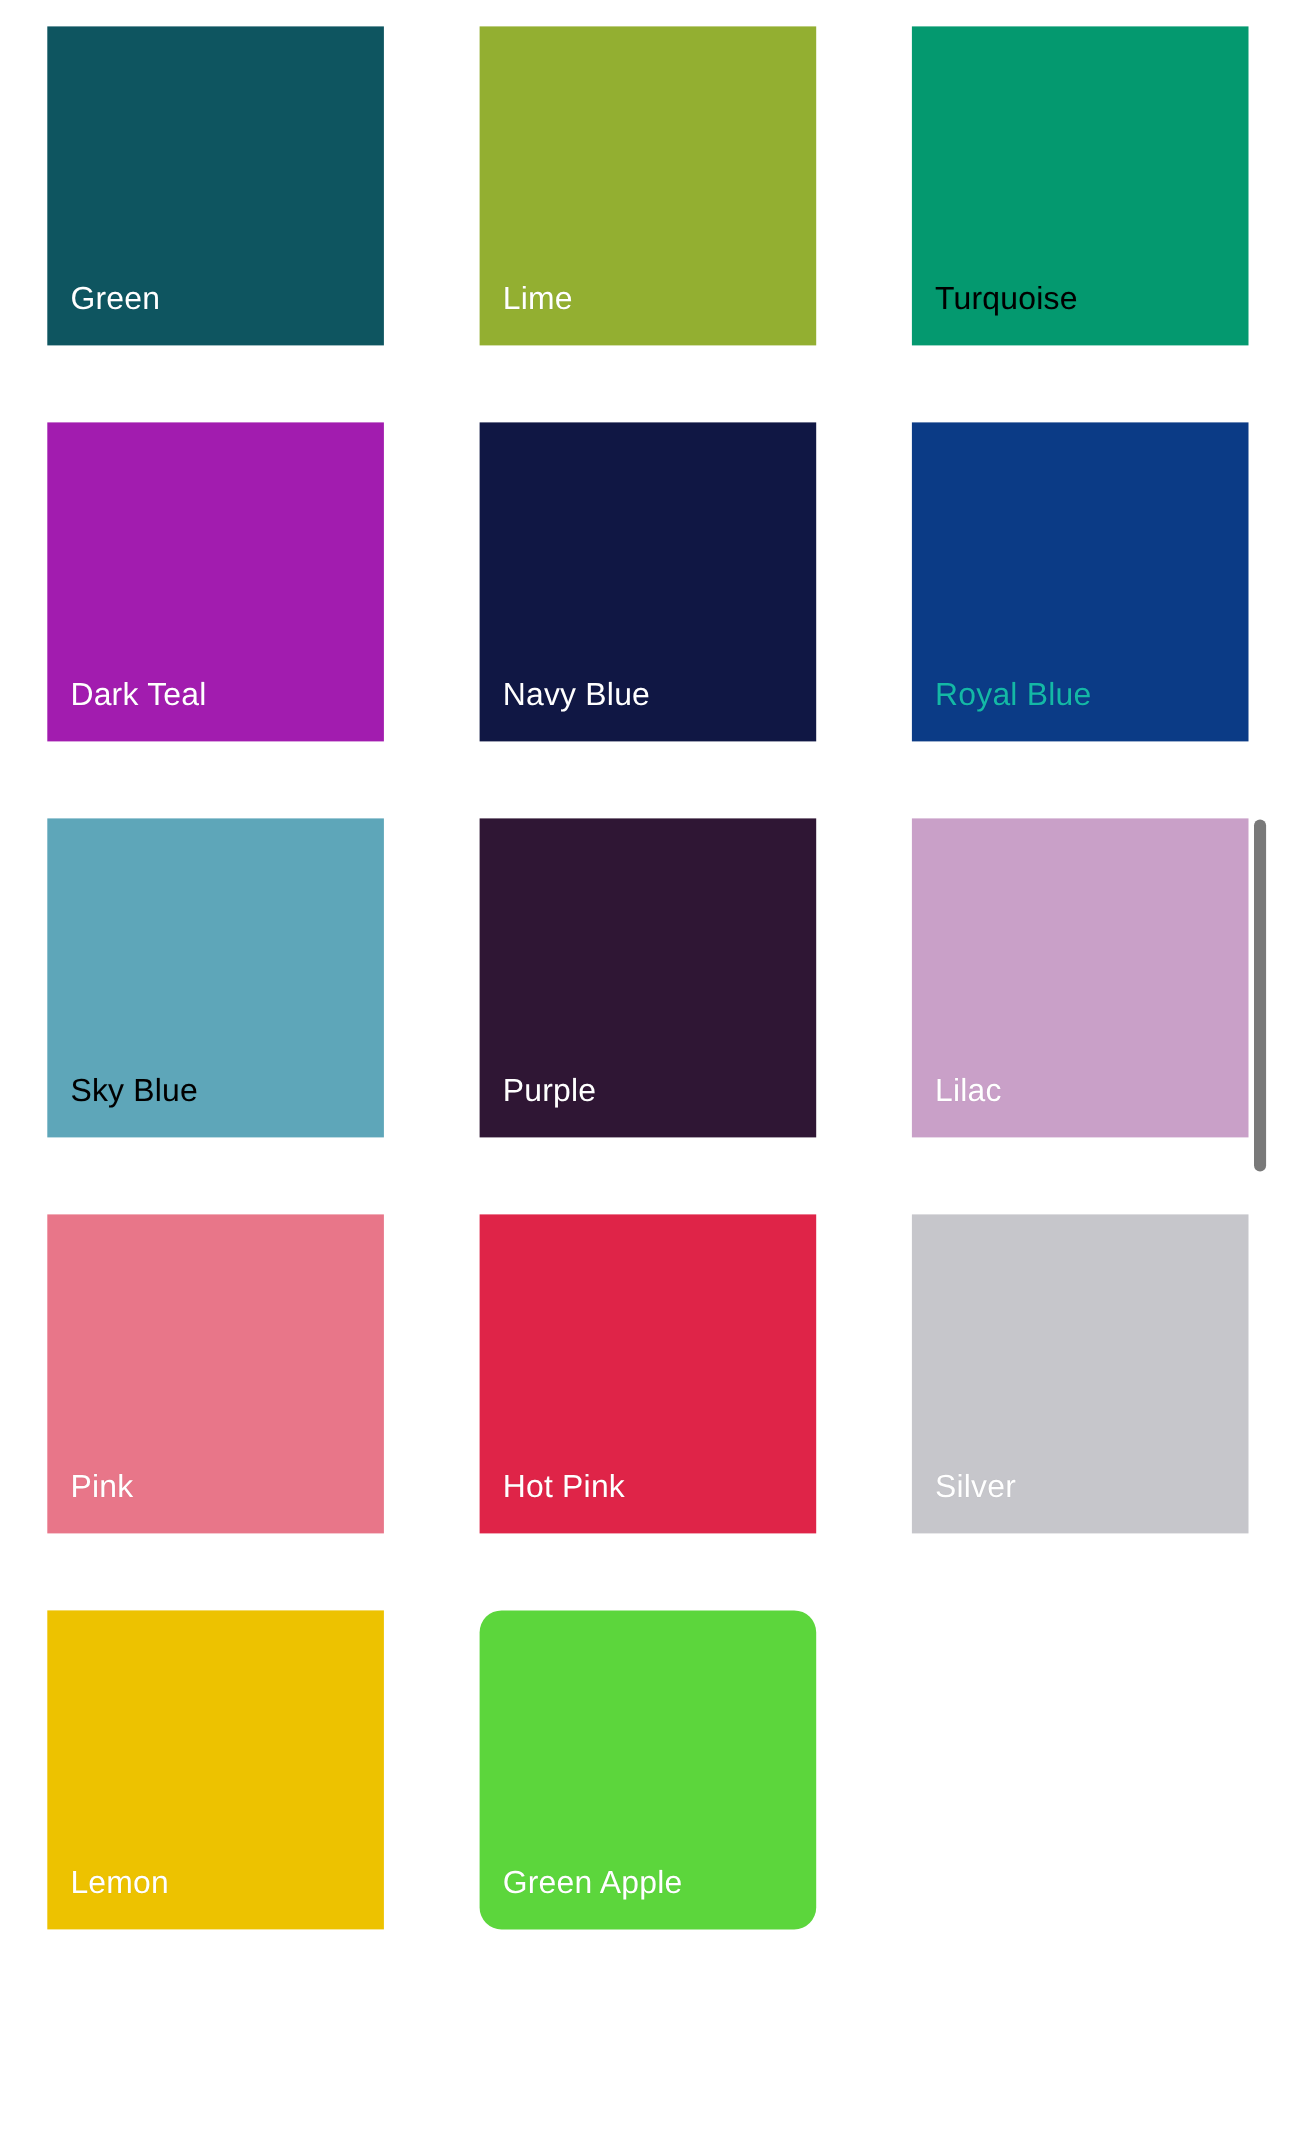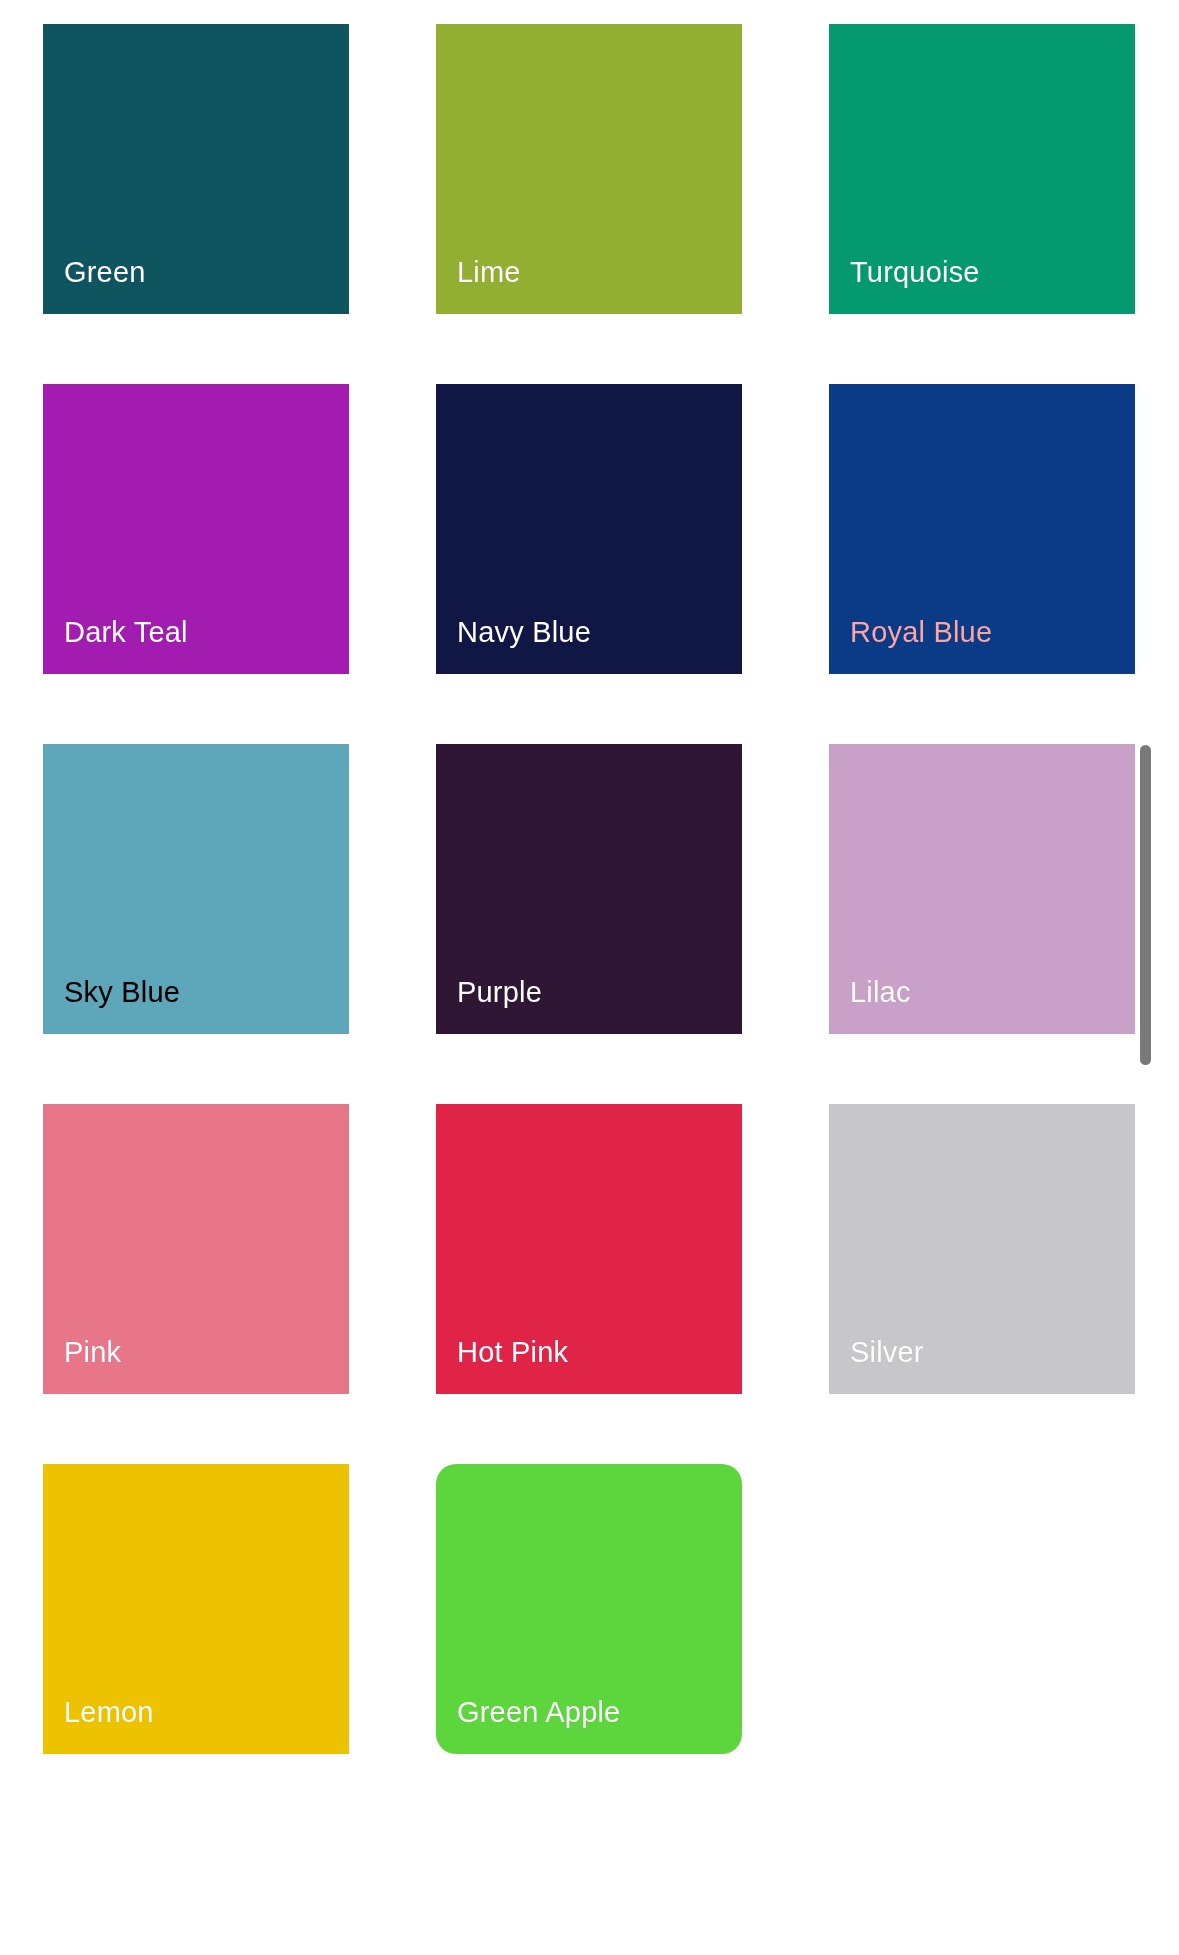--- a/index.html
+++ b/index.html
@@ -85,30 +85,30 @@
 <div id="palette-screen">
 
   <div class="swatch-grid">
       <div class="swatch-cell" style="background: rgb(14, 85, 96);">
         <span class="swatch-label" style="color: rgb(255, 255, 255);">Green</span>
       </div>
       <div class="swatch-cell" style="background: rgb(147, 175, 49);">
         <span class="swatch-label" style="color: rgb(255, 255, 255);">Lime</span>
       </div>
       <div class="swatch-cell" style="background: rgb(4, 153, 111);">
-        <span class="swatch-label" style="color: #ffffff;">Turquoise</span>
+        <span class="swatch-label" style="color: #000000;">Turquoise</span>
       </div>
       <div class="swatch-cell" style="background: #a21caf;">
         <span class="swatch-label" style="color: rgb(255, 255, 255);">Dark Teal</span>
       </div>
       <div class="swatch-cell" style="background: rgb(16, 23, 68);">
         <span class="swatch-label" style="color: rgb(255, 255, 255);">Navy Blue</span>
       </div>
       <div class="swatch-cell" style="background: rgb(11, 59, 134);">
-        <span class="swatch-label" style="color: #fca5a5;">Royal Blue</span>
+        <span class="swatch-label" style="color: #14b8a6;">Royal Blue</span>
       </div>
       <div class="swatch-cell" style="background: rgb(94, 166, 185);">
         <span class="swatch-label" style="color: #000000;">Sky Blue</span>
       </div>
       <div class="swatch-cell" style="background: rgb(47, 22, 52);">
         <span class="swatch-label" style="color: rgb(255, 255, 255);">Purple</span>
       </div>
       <div class="swatch-cell" style="background: rgb(201, 160, 200);">
         <span class="swatch-label" style="color: rgb(255, 255, 255);">Lilac</span>
       </div>

